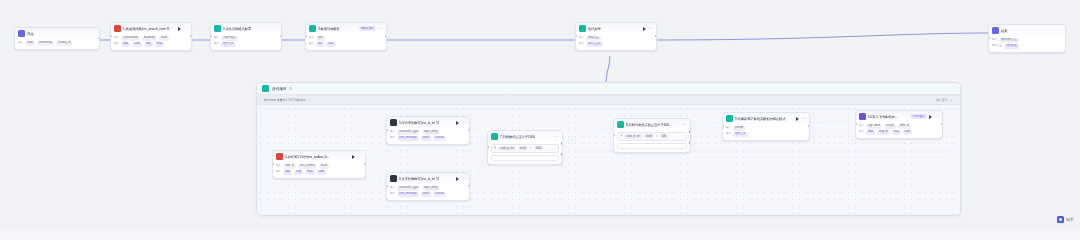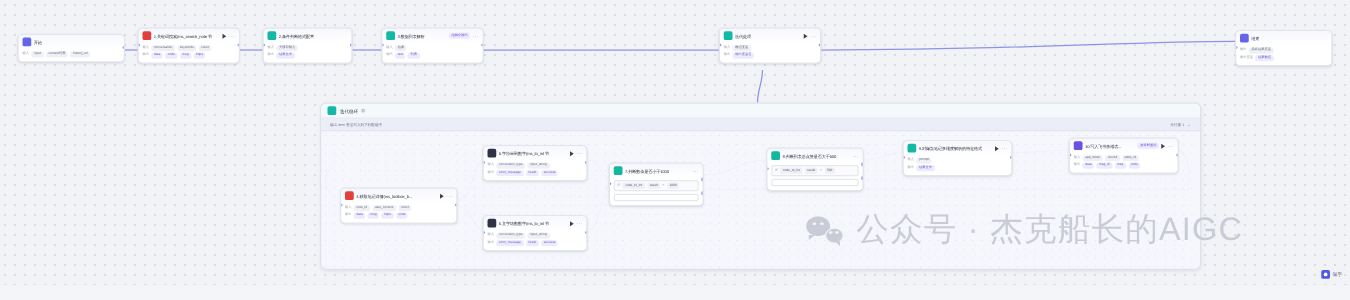--- a/index.html
+++ b/index.html
@@ -547,30 +547,19 @@
         <span class="chip chip-v">data</span>
         <span class="chip chip-v">msg_id</span>
         <span class="chip chip-v">msg</span>
         <span class="chip chip-v">code</span>
       </div>
     </div>
     <span class="port port-in"></span>
     <span class="port port-out"></span>
   </div>
 
-  <div id="watermark">
-    <div id="wm-logo">
-      <span class="b1"></span>
-      <span class="wm-eye" style="left:5px; top:5px;"></span>
-      <span class="wm-eye" style="left:11px; top:5px;"></span>
-      <span class="b2"></span>
-      <span class="wm-eye" style="left:18px; top:12px;"></span>
-      <span class="wm-eye" style="left:23px; top:12px;"></span>
-    </div>
-    <div id="wm-text">公众号 · 杰克船长的AIGC</div>
-  </div>
 
   <div id="corner-badge">
     <span class="cb-icon"></span>
     <span class="cb-text">知乎</span>
   </div>
 
 </div>
 
 </body></html>

